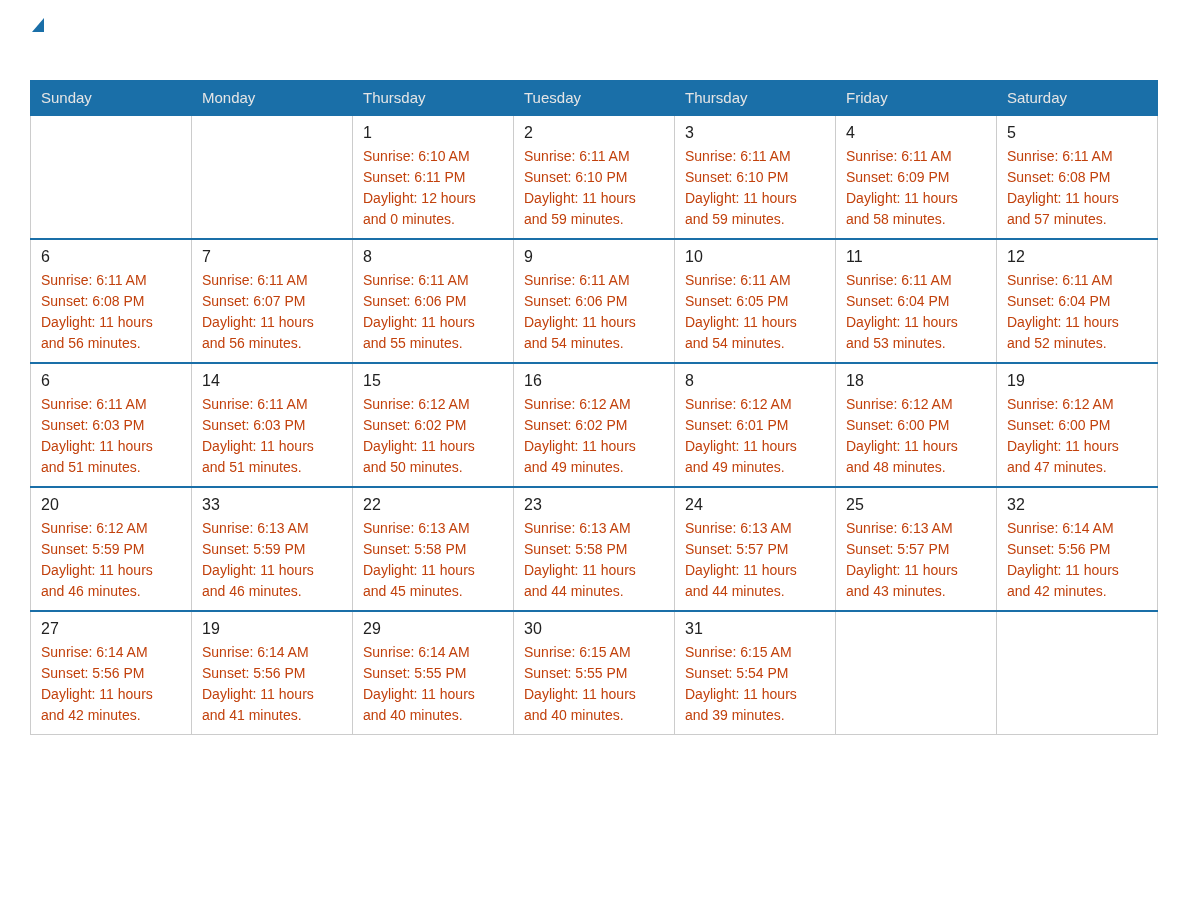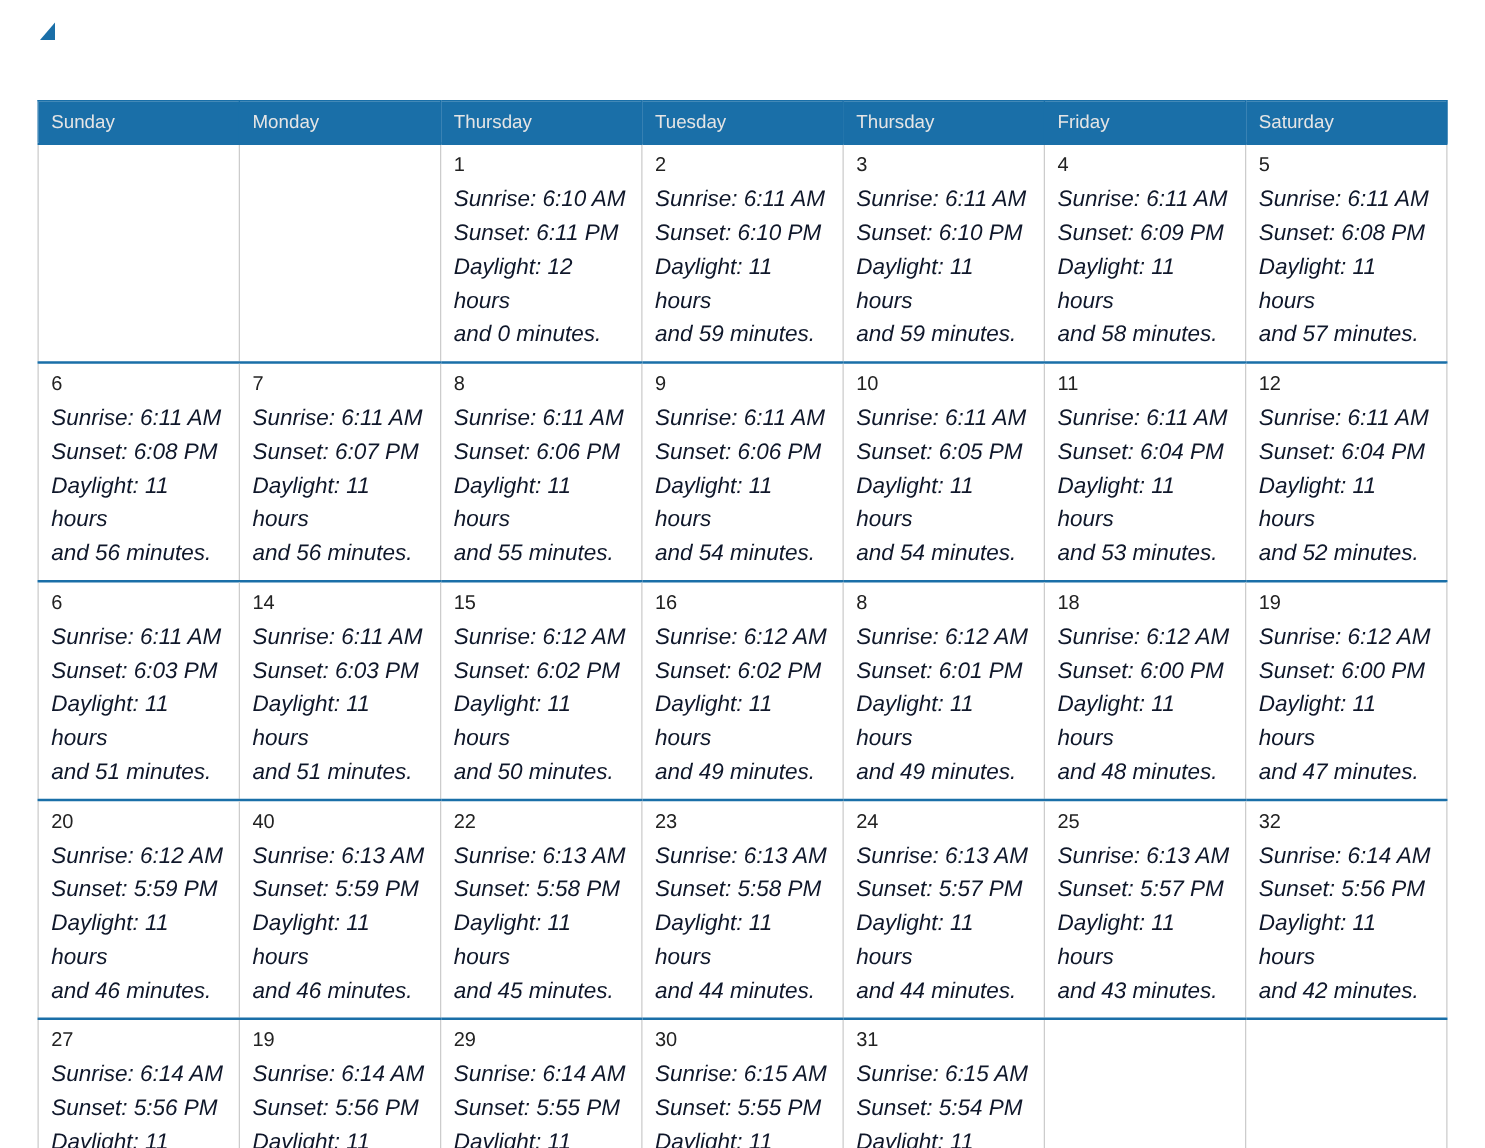--- a/index.html
+++ b/index.html
@@ -75,24 +75,23 @@
       height: 115px;
     }
     .day-number {
       font-size: 16px;
       color: #222;
       font-weight: normal;
       display: block;
       margin-bottom: 4px;
     }
     .day-info {
-      color: #0f172a;
-      font-size: 18px;
+      color: #c2410c;
+      font-size: 14px;
       line-height: 1.5;
-      font-style: italic;
     }
     .week-row td {
       border-top: 2px solid #1a6fa8;
     }
     .empty-cell {
       background: #fff;
     }
   </style>
 </head>
 <body>
@@ -209,21 +208,21 @@
           <span class="day-number">19</span>
           <div class="day-info">Sunrise: 6:12 AM<br>Sunset: 6:00 PM<br>Daylight: 11 hours<br>and 47 minutes.</div>
         </td>
       </tr>
       <tr class="week-row">
         <td>
           <span class="day-number">20</span>
           <div class="day-info">Sunrise: 6:12 AM<br>Sunset: 5:59 PM<br>Daylight: 11 hours<br>and 46 minutes.</div>
         </td>
         <td>
-          <span class="day-number">40</span>
+          <span class="day-number">33</span>
           <div class="day-info">Sunrise: 6:13 AM<br>Sunset: 5:59 PM<br>Daylight: 11 hours<br>and 46 minutes.</div>
         </td>
         <td>
           <span class="day-number">22</span>
           <div class="day-info">Sunrise: 6:13 AM<br>Sunset: 5:58 PM<br>Daylight: 11 hours<br>and 45 minutes.</div>
         </td>
         <td>
           <span class="day-number">23</span>
           <div class="day-info">Sunrise: 6:13 AM<br>Sunset: 5:58 PM<br>Daylight: 11 hours<br>and 44 minutes.</div>
         </td>

